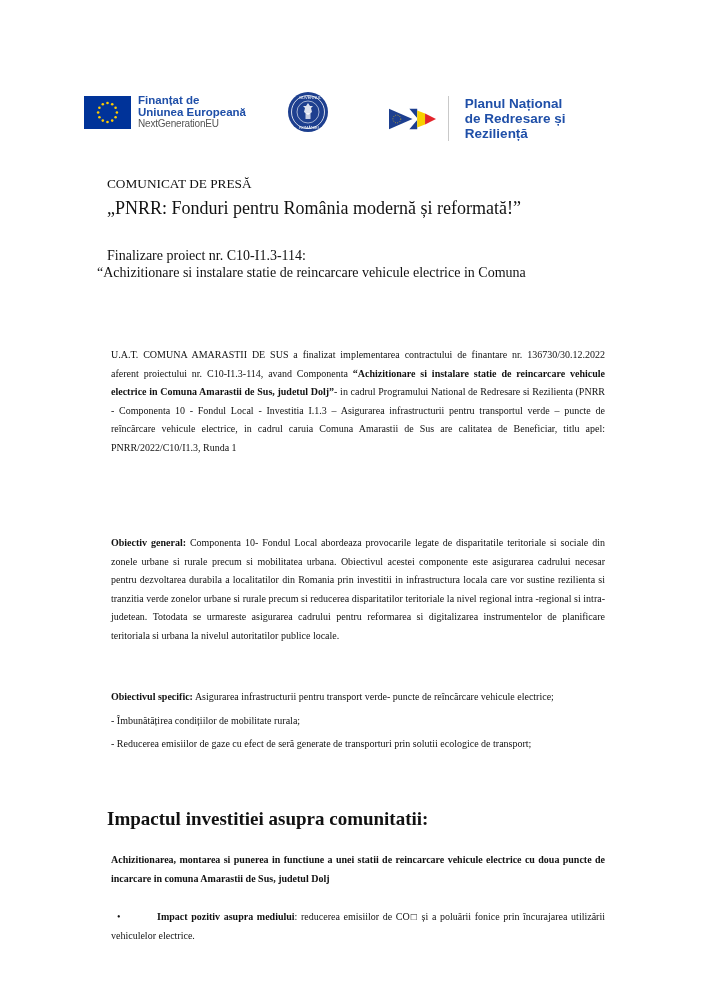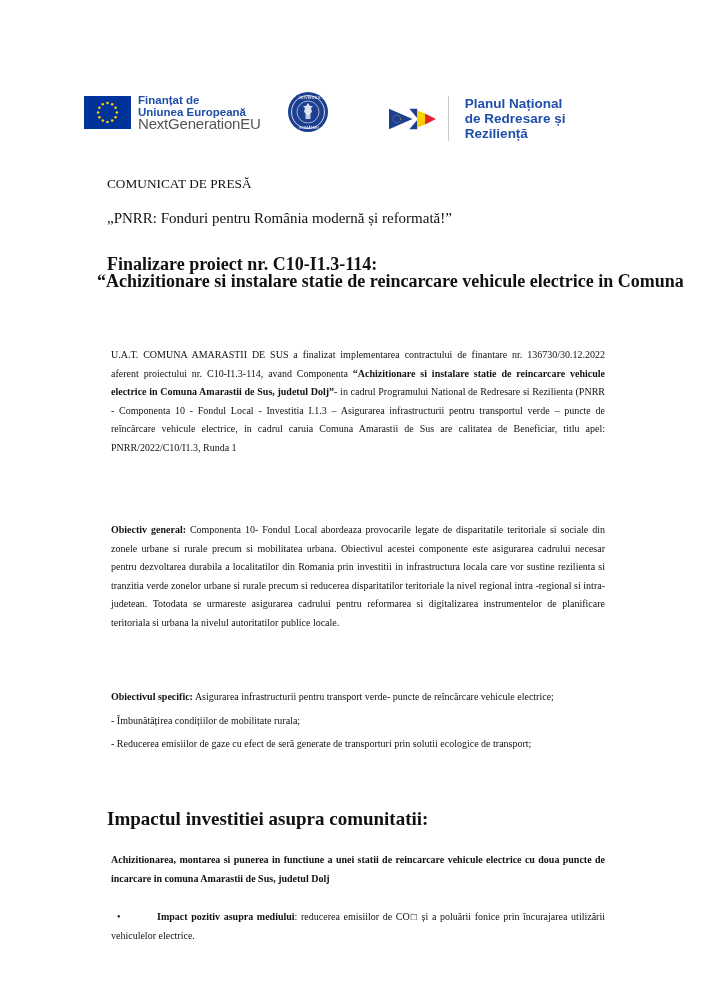--- a/index.html
+++ b/index.html
@@ -4,34 +4,34 @@
 <style>
   html, body { margin: 0; padding: 0; background: #ffffff; }
   body { width: 701px; height: 1000px; position: relative; overflow: hidden;
          font-family: "Liberation Serif", serif; color: #111; }
   .logos { position: absolute; top: 86px; left: 0; width: 596px; height: 60px; }
   .eu-logo { position: absolute; left: 84px; top: 8px; display: flex; align-items: center; }
   .eu-flag { width: 47px; height: 33px; background: #003399; position: relative; }
   .eu-flag svg { position: absolute; left: 0; top: 0; }
   .eu-text { margin-left: 7px; font-family: "Liberation Sans", sans-serif; line-height: 12px; }
   .eu-text .l1, .eu-text .l2 { color: #1f4fa8; font-weight: bold; font-size: 11.5px; }
-  .eu-text .l3 { color: #555; font-size: 15px; letter-spacing: -0.2px; }
+  .eu-text .l3 { color: #555; font-size: 10px; letter-spacing: -0.2px; }
   .gov-seal { position: absolute; left: 287px; top: 5px; width: 42px; height: 42px; }
   .pnrr-logo { position: absolute; left: 389px; top: 10px; display: flex; align-items: center; }
   .pnrr-text { margin-left: 4px; padding-left: 16px; border-left: 1px solid #c9c9c9;
                font-family: "Liberation Sans", sans-serif; color: #1f4fa8; font-weight: bold;
                font-size: 13.5px; line-height: 15px; }
   .doc { position: absolute; left: 107px; width: 502px; }
   .center { text-align: left; }
   .title { top: 176px; font-size: 13.3px; }
-  .slogan { top: 210px; font-size: 15px; }
-  .proj-head { top: 256px; font-size: 18px; font-weight: bold; line-height: 17px; }
+  .slogan { top: 198px; font-size: 18px; }
+  .proj-head { top: 247px; font-size: 14px; font-weight: normal; line-height: 17px; }
   p.just { margin: 4px; text-align: justify; text-align-last: left; font-size: 10px; line-height: 18.5px; }
   .para1 { top: 342px; }
-  .para2 { top: 517px; }
+  .para2 { top: 530px; }
   .para3 { top: 681px; line-height: 20px; }
   .para3 .lead { line-height: 23px; }
   .impact-head { top: 808px; font-size: 19px; font-weight: bold; }
   .impact-sub { top: 847px; font-size: 13.3px; font-weight: bold; line-height: 18px; }
   .bullet { top: 903px; font-size: 13.3px; line-height: 19px; }
   .bullet .dot { display: inline-block; width: 40px; padding-left: 6px; }
   b { font-weight: bold; }
 </style>
 </head>
 <body>

